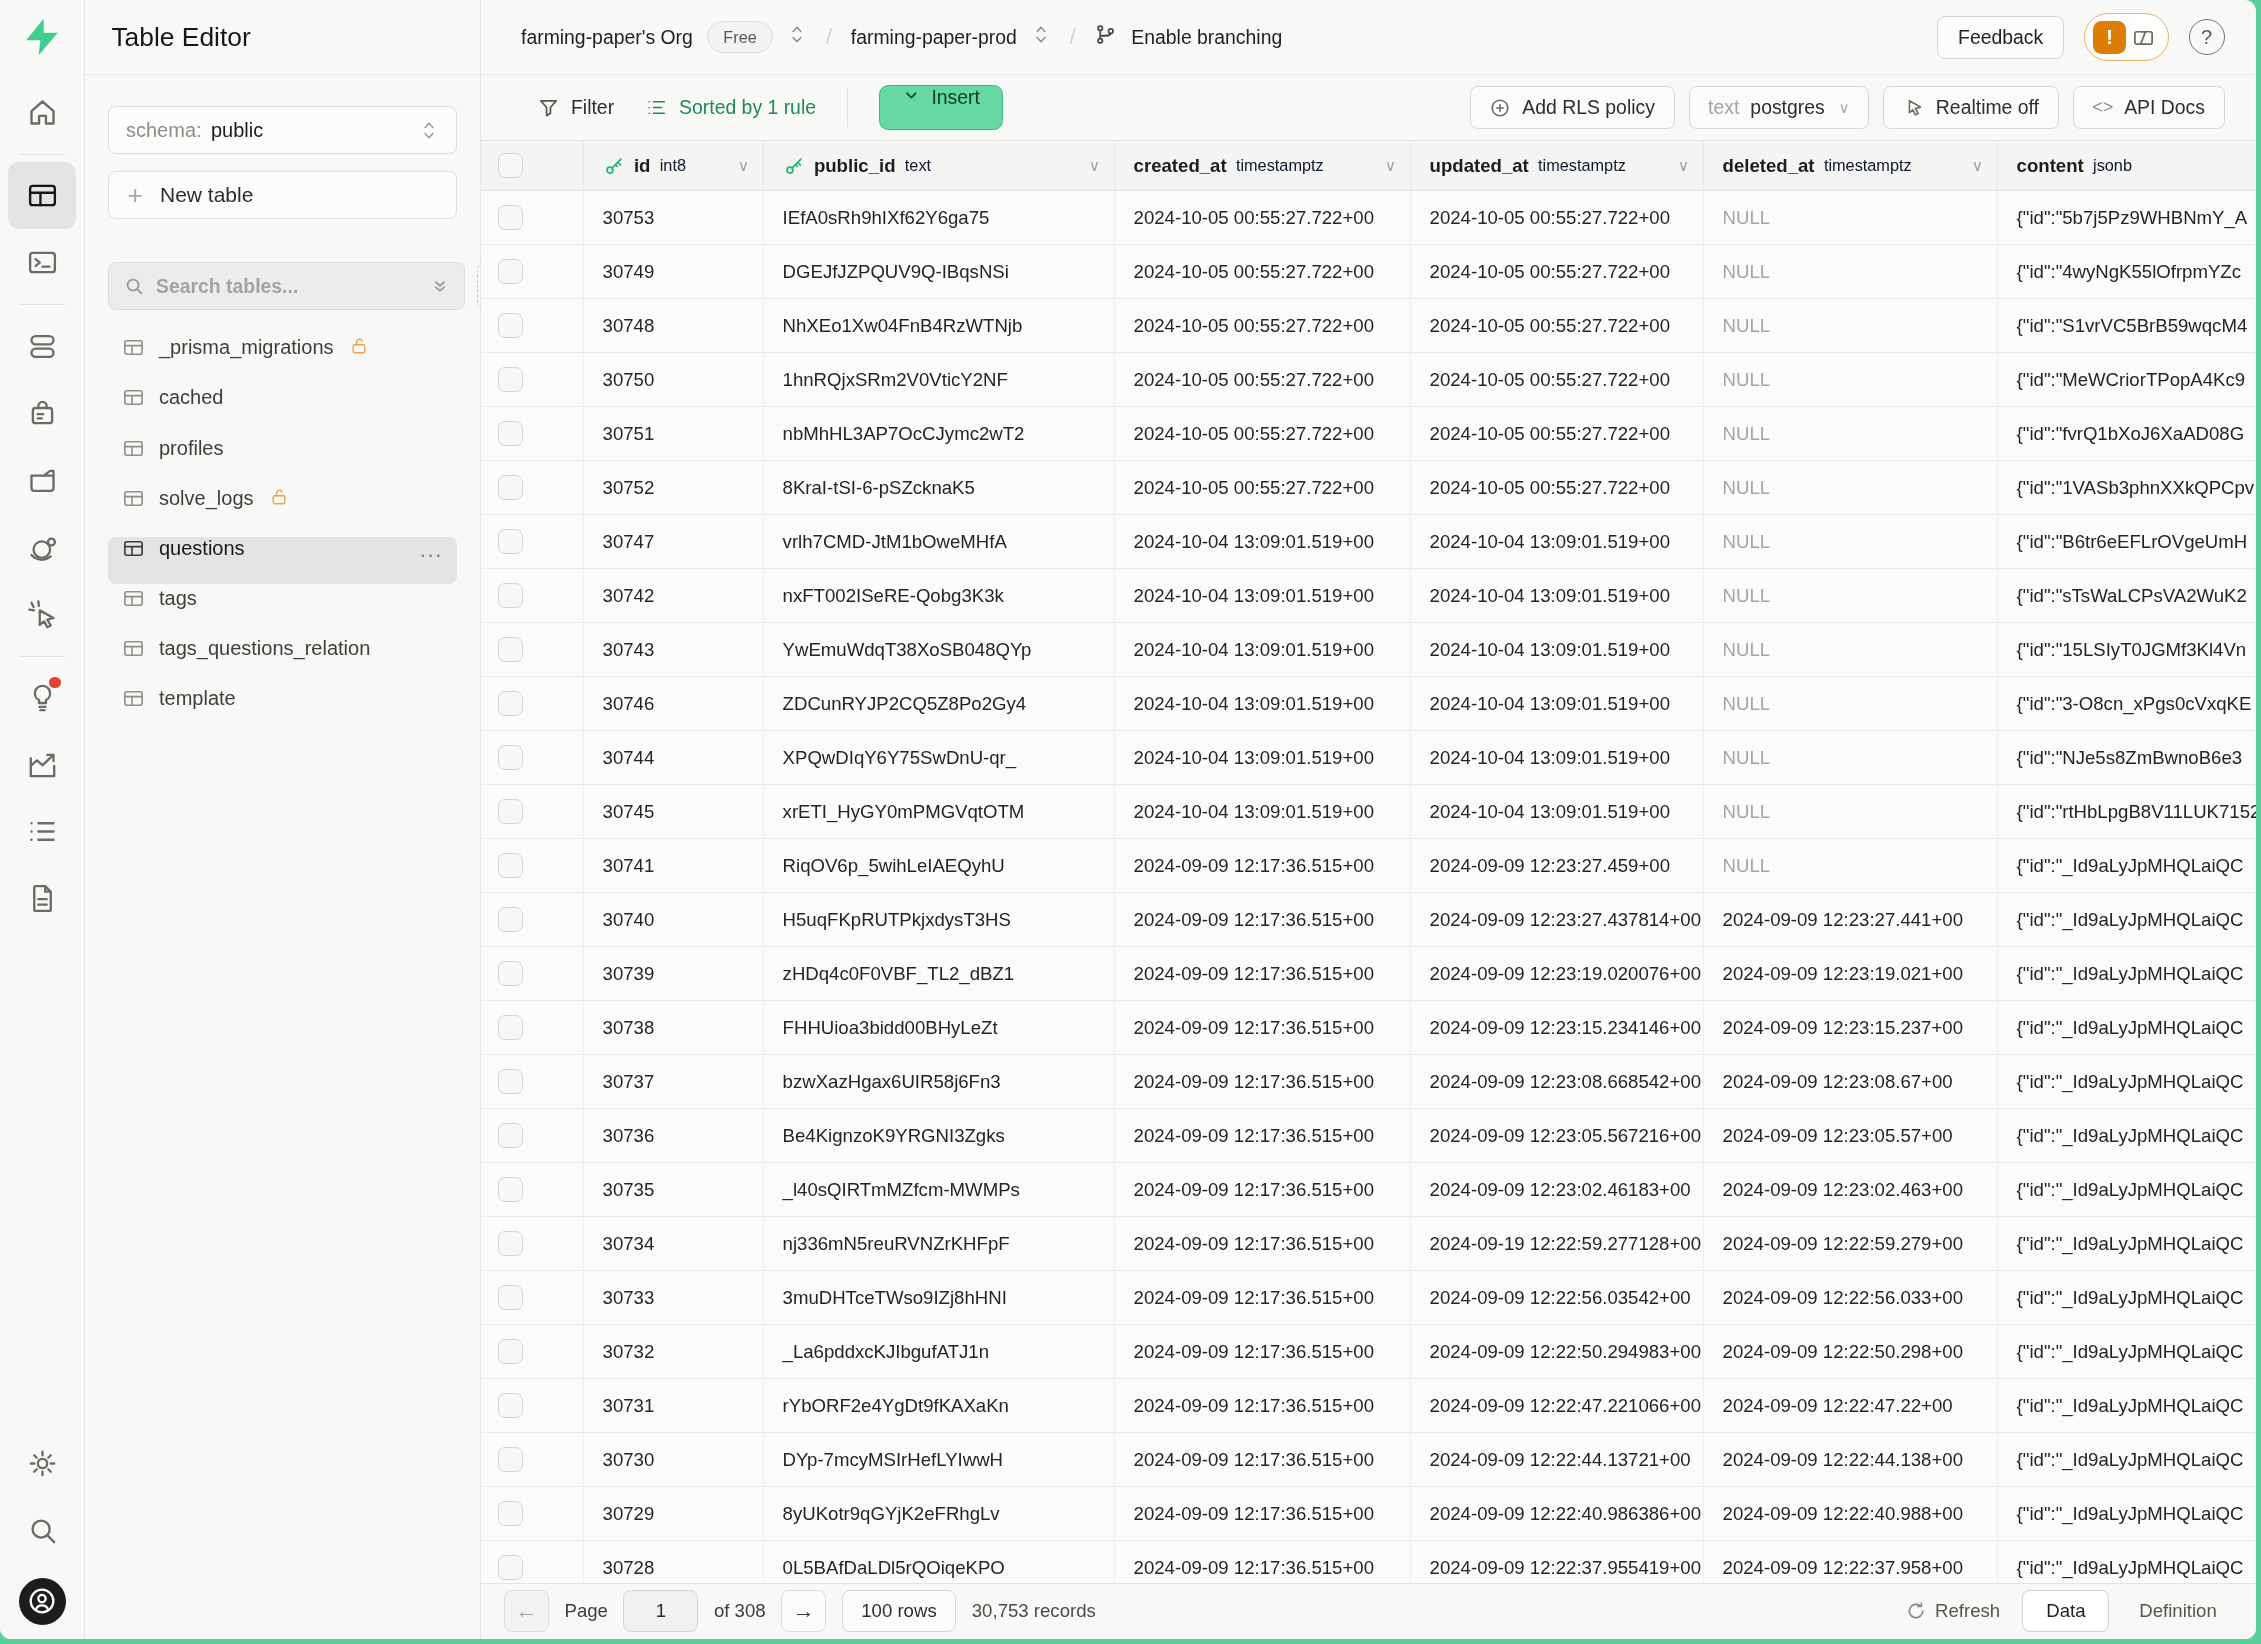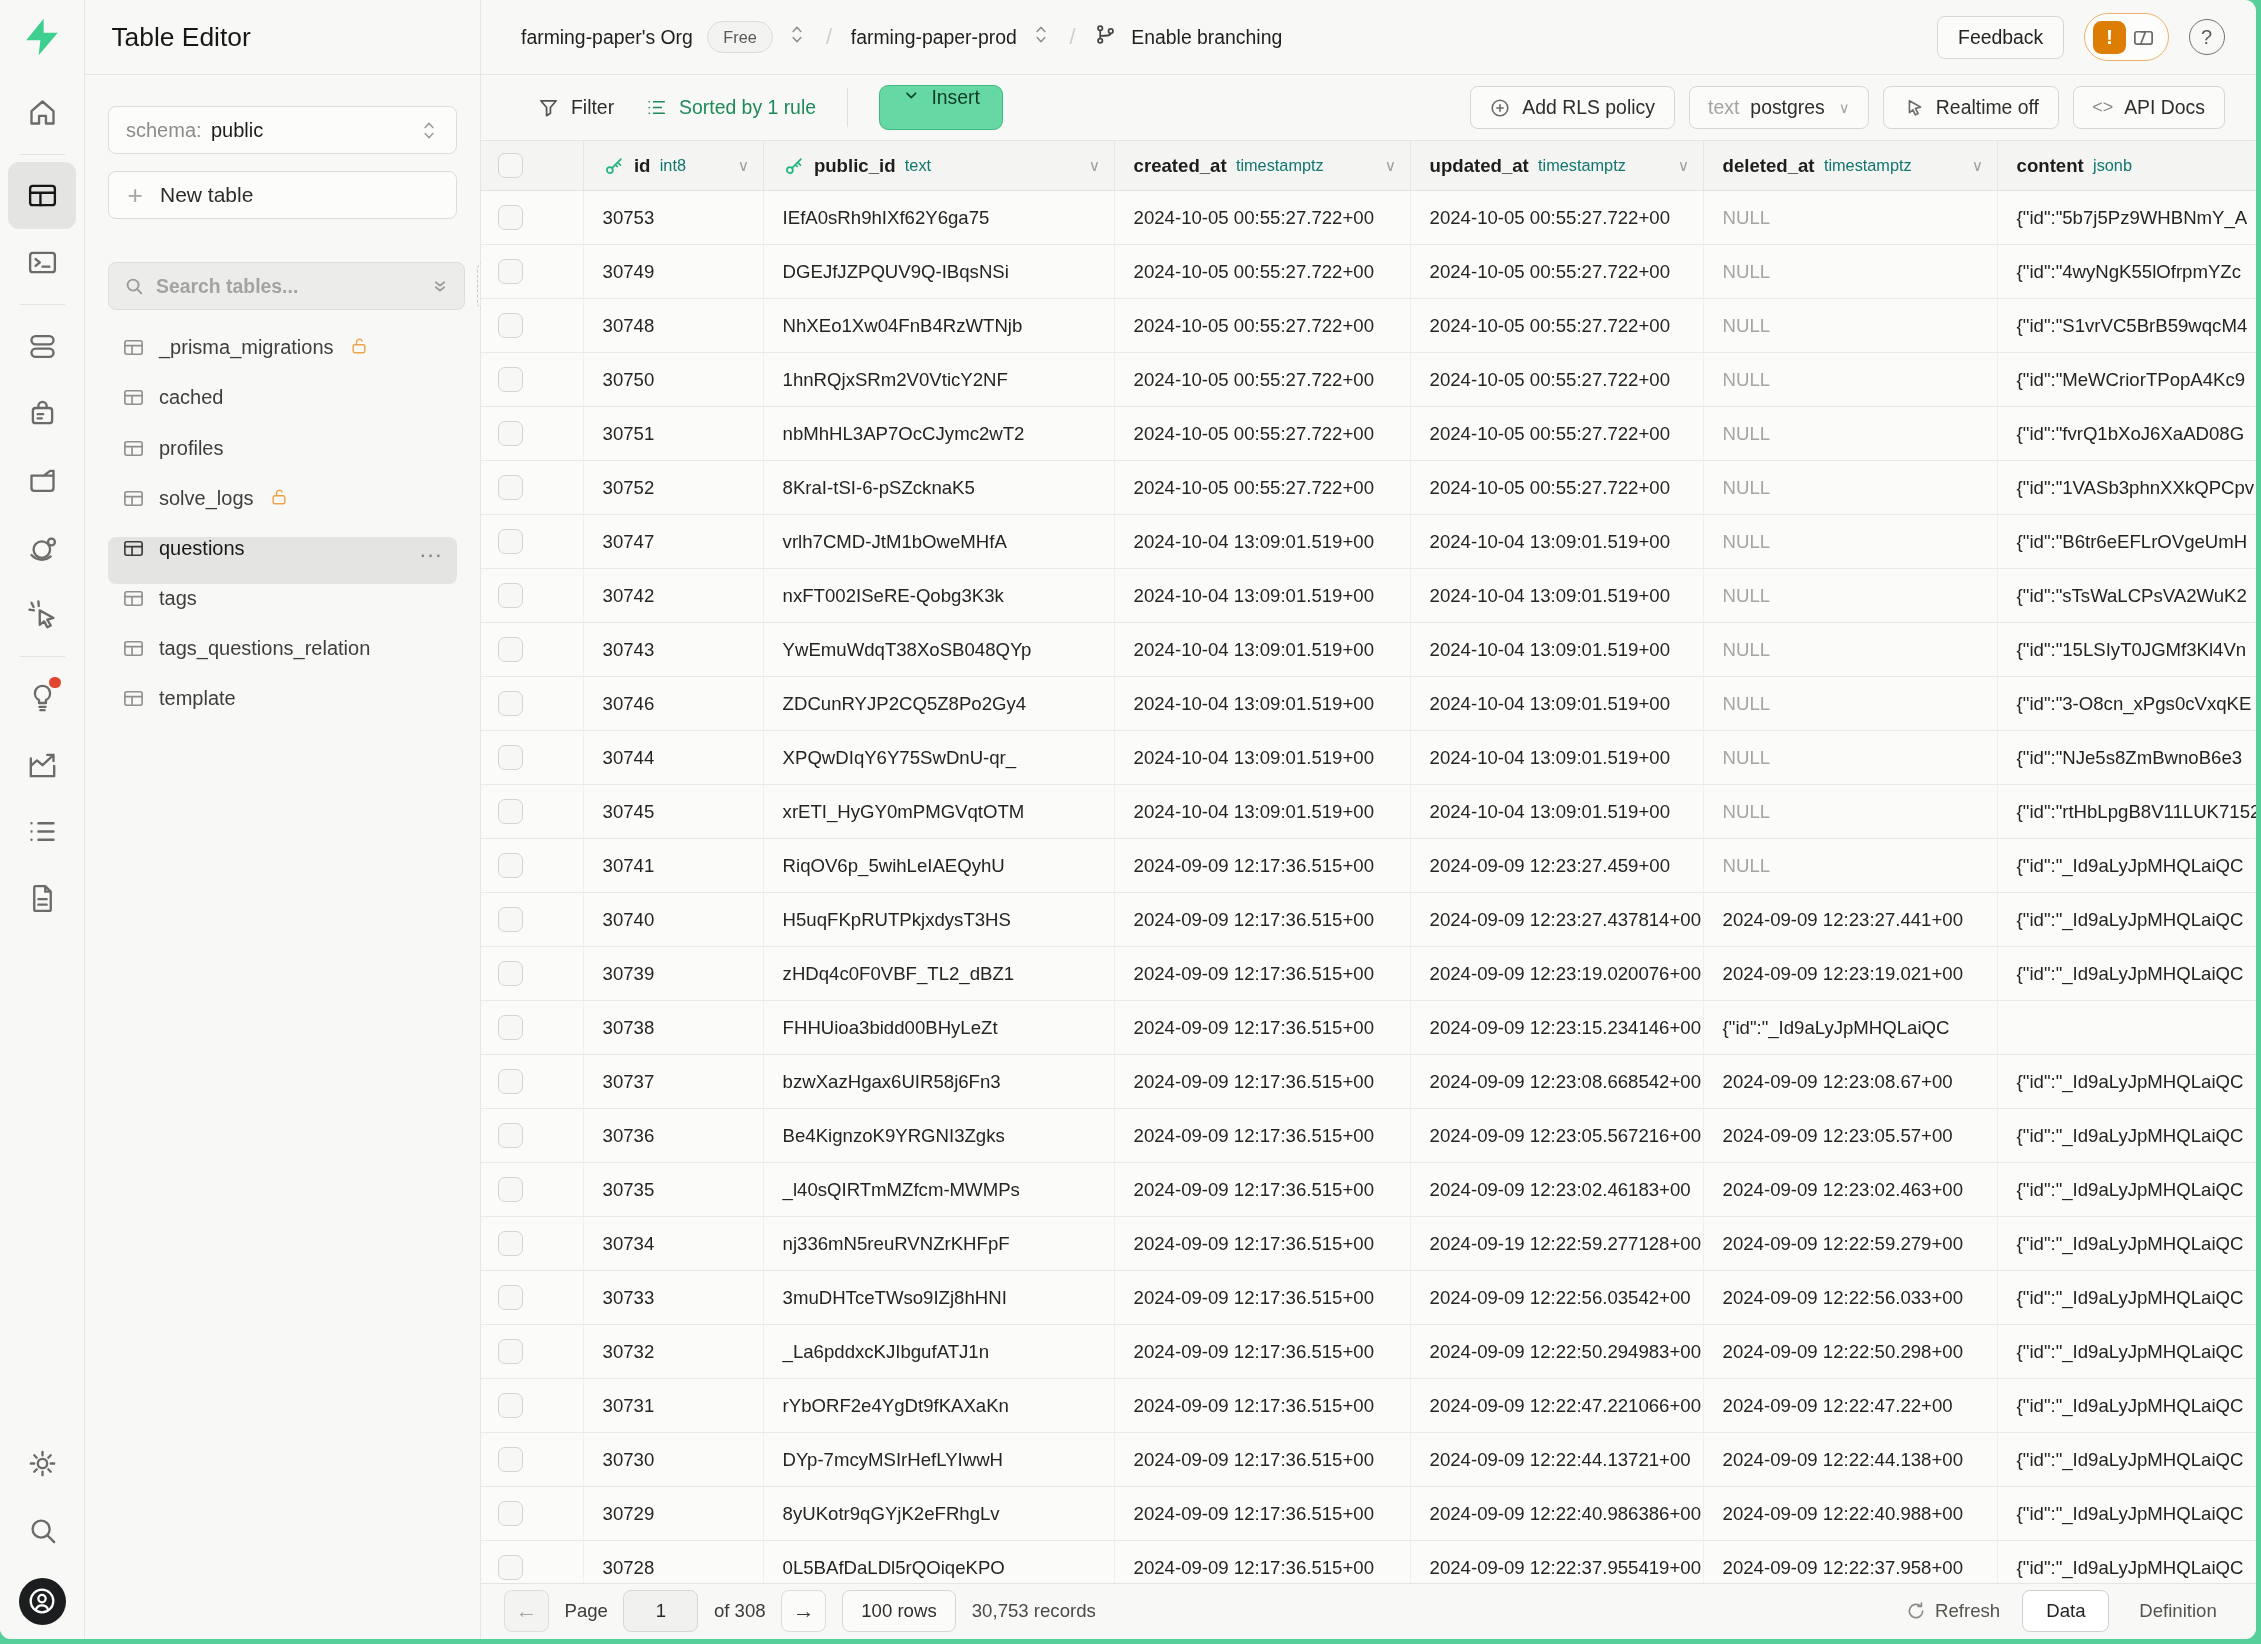--- a/index.html
+++ b/index.html
@@ -104,21 +104,21 @@
 
   
   .grid-wrap { flex:1; overflow:hidden; border-top:0.8px solid #e4e4e2; background:#fbfbf9; }
   .grid-inner { width:max-content; }
   .grid-row, .grid-head { display:grid;
       grid-template-columns:103px 180px 351px 296px 293px 294px 481px; }
   .grid-head { height:50px; background:#f4f4f2; border-bottom:0.8px solid #e2e2e0; }
   .h-cell { display:flex; align-items:center; padding:0 14px 0 18.6px; border-right:0.8px solid #e6e6e4;
             gap:9.3px; position:relative; }
   .h-name { font-size:18.6px; font-weight:700; color:#1d1d1b; }
-  .h-type { font-size:16.3px; color:#0f766e; }
+  .h-type { font-size:16.3px; color:#0f172a; }
   .h-chev { margin-left:auto; color:#a0a09d; font-size:15.5px; }
   .h-key svg { width:22px; height:22px; stroke:#24b47e; fill:none; stroke-width:1.9; stroke-linecap:round; stroke-linejoin:round;}
   .grid-row { height:54px; border-bottom:0.8px solid #eaeae8; background:#fbfbf9; }
   .cell { display:flex; align-items:center; padding:0 18.6px; font-size:18.6px; color:#242422;
           border-right:0.8px solid #efefed; white-space:nowrap; overflow:hidden; }
   .cell.null { color:#a5a5a2; }
   .c-check, .h-check { justify-content:flex-start; padding-left:17px; }
   .checkbox { width:25px; height:25px; border:1.6px solid #d4d4d2; border-radius:7px; background:#f7f7f5; flex:none;}
 
   
@@ -652,20 +652,21 @@
               <div class="cell">{"id":"_Id9aLyJpMHQLaiQC</div>
             </div>
             <div class="grid-row">
               <div class="cell c-check">
                 <span class="checkbox"></span>
               </div>
               <div class="cell">30738</div>
               <div class="cell">FHHUioa3bidd00BHyLeZt</div>
               <div class="cell">2024-09-09 12:17:36.515+00</div>
               <div class="cell">2024-09-09 12:23:15.234146+00</div>
+              <div class="cell">2024-09-09 12:23:15.237+00</div>
               <div class="cell">{"id":"_Id9aLyJpMHQLaiQC</div>
             </div>
             <div class="grid-row">
               <div class="cell c-check">
                 <span class="checkbox"></span>
               </div>
               <div class="cell">30737</div>
               <div class="cell">bzwXazHgax6UIR58j6Fn3</div>
               <div class="cell">2024-09-09 12:17:36.515+00</div>
               <div class="cell">2024-09-09 12:23:08.668542+00</div>

